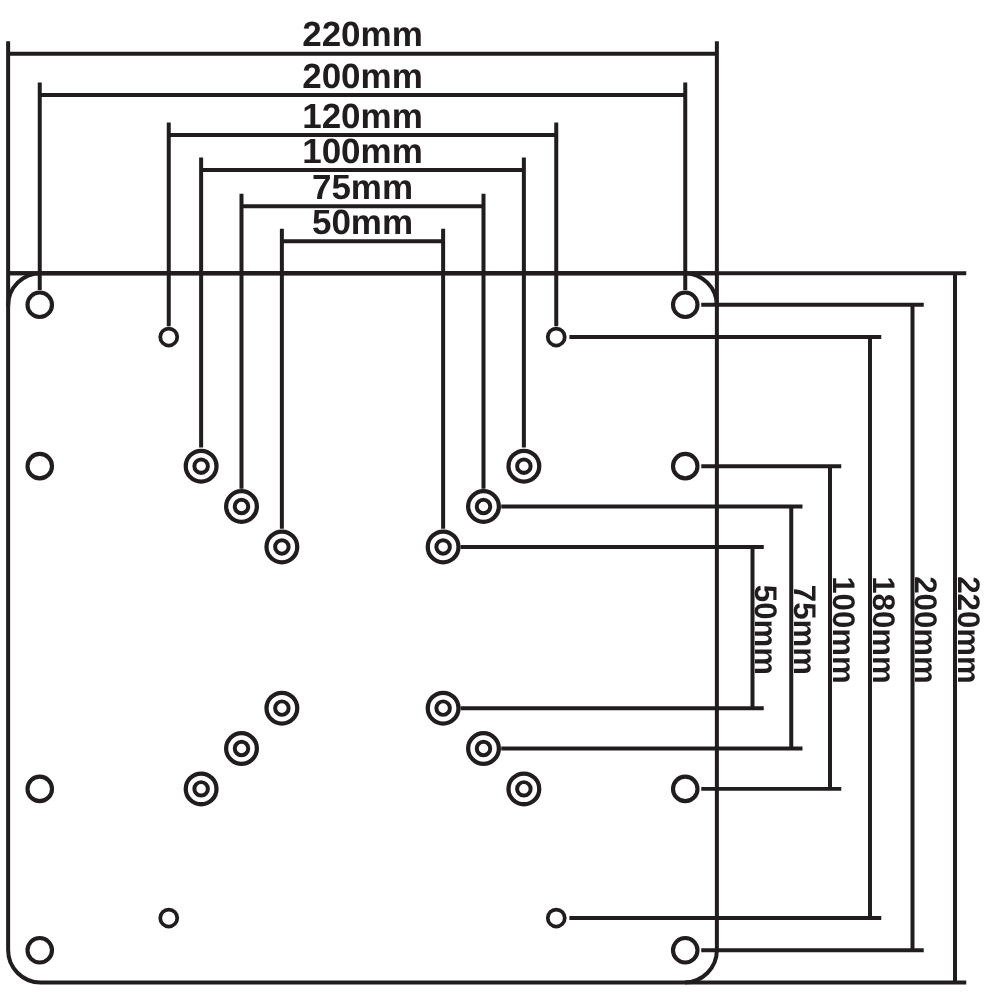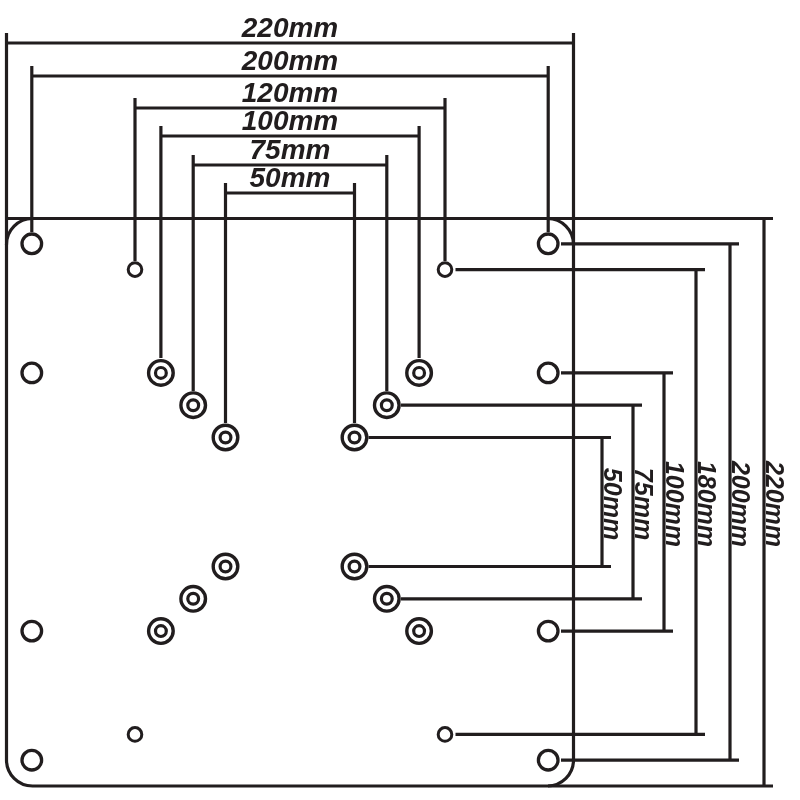--- a/index.html
+++ b/index.html
@@ -1,17 +1,17 @@
 <!DOCTYPE html>
 <html><head>
 <meta charset="utf-8">
 <style>
   html,body{margin:0;padding:0;background:#ffffff;}
   body{width:800px;height:800px;overflow:hidden;}
-  figure{margin:0;width:800px;height:800px;font-style:italic;}
+  figure{margin:0;width:800px;height:800px;}
   svg text{font-family:"Liberation Sans","DejaVu Sans",sans-serif;font-weight:bold;}
 </style>
 </head>
 <body>
 
 <figure>
   <svg id="drawing" width="800" height="800" viewBox="0 0 800 800" xmlns="http://www.w3.org/2000/svg">
       <rect x="0" y="0" width="800" height="800" fill="#ffffff"></rect>
       <rect x="6.5" y="218.5" width="567" height="567.5" rx="26" ry="26" fill="none" stroke="#211d1e" stroke-width="3.2"></rect>
       <line x1="6.5" y1="218.5" x2="574" y2="218.5" stroke="#211d1e" stroke-width="3.2"></line>

